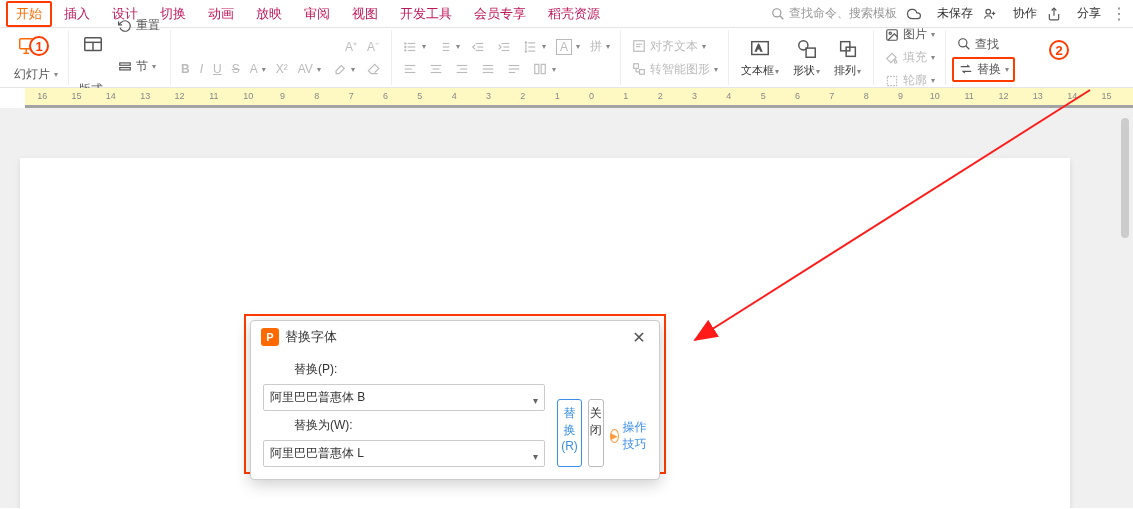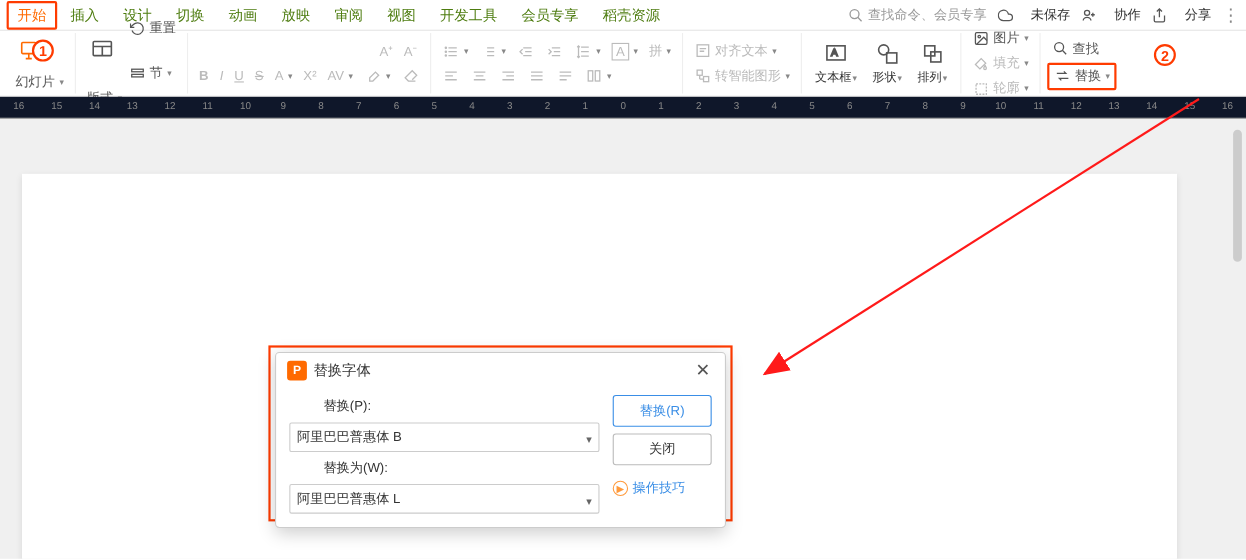--- a/index.html
+++ b/index.html
@@ -1,20 +1,20 @@
 <!DOCTYPE html>
 <html><head>
 <meta charset="utf-8">
 <style>
 * { box-sizing: border-box; margin: 0; padding: 0; }
 body { font-family: "Microsoft YaHei", "PingFang SC", sans-serif; font-size: 12px; color: #333; background: #fff; width: 1133px; height: 509px; overflow: hidden; position: relative; }
 
 
 .menu-bar { display: flex; align-items: center; height: 28px; padding: 0 6px; border-bottom: 1px solid #e5e5e5; gap: 2px; }
-.menu-item { padding: 0 10px; cursor: pointer; font-size: 13px; color: #4d7c0f; }
+.menu-item { padding: 0 10px; cursor: pointer; font-size: 13px; color: #be185d; }
 .menu-item.active { background: #fff; color: #ff6a00; border: 2px solid #ff3b00; border-radius: 2px; padding: 2px 8px; }
 .menu-right { margin-left: auto; display: flex; align-items: center; gap: 10px; }
 .search-box { display: flex; align-items: center; gap: 4px; color: #999; font-size: 12px; }
 .save-status { display: flex; align-items: center; gap: 16px; color: #333; font-size: 12px; }
 .top-icon { width: 14px; height: 14px; display: inline-flex; align-items: center; justify-content: center; }
 
 
 .ribbon { display: flex; align-items: stretch; height: 60px; border-bottom: 1px solid #e5e5e5; padding: 2px 4px; }
 .ribbon-group { display: flex; flex-direction: column; justify-content: center; padding: 0 6px; gap: 2px; border-right: 1px solid #eee; }
 .ribbon-group.no-border { border-right: none; }
@@ -27,21 +27,21 @@
 .dropdown-caret { font-size: 8px; color: #888; margin-left: 1px; }
 .font-select { border: none; background: transparent; font-size: 12px; color: #bbb; width: 120px; }
 .size-select { border: none; background: transparent; font-size: 12px; color: #bbb; width: 40px; }
 
 
 .callout-1 { position: absolute; left: 29px; top: 36px; width: 20px; height: 20px; border: 2px solid #ff3b00; border-radius: 50%; color: #ff3b00; font-weight: bold; display: flex; align-items: center; justify-content: center; background: #fff; z-index: 50; font-size: 13px; }
 .callout-2 { position: absolute; right: 64px; top: 40px; width: 20px; height: 20px; border: 2px solid #ff3b00; border-radius: 50%; color: #ff3b00; font-weight: bold; display: flex; align-items: center; justify-content: center; background: #fff; z-index: 50; font-size: 13px; }
 .replace-highlight { border: 2px solid #ff3b00 !important; border-radius: 2px; }
 
 
-.ruler { height: 20px; background: #0f172a; border-bottom: 1px solid #a3a3a3; position: relative; overflow: hidden; font-size: 9px; color: #888; display: flex; align-items: center; }
+.ruler { height: 20px; background: #fef9c3; border-bottom: 3px solid #a3a3a3; position: relative; overflow: hidden; font-size: 9px; color: #888; display: flex; align-items: center; margin-left: 25px; }
 .ruler-marks { position: absolute; left: 0; right: 0; top: 0; bottom: 0; display: flex; align-items: center; }
 .ruler-num { position: absolute; top: 3px; font-size: 9px; color: #888; transform: translateX(-50%); }
 
 
 .canvas-wrap { background: #f0f0f0; height: 400px; position: relative; overflow: hidden; }
 .slide { position: absolute; left: 20px; top: 50px; width: 1050px; height: 600px; background: #fff; box-shadow: 0 2px 6px rgba(0,0,0,0.1); }
 .scrollbar { position: absolute; right: 2px; top: 0; width: 12px; height: 100%; }
 .scrollbar-thumb { position: absolute; top: 10px; width: 8px; left: 2px; height: 120px; background: #ccc; border-radius: 4px; }
 
 
@@ -49,21 +49,21 @@
 
 
 .dialog { position: absolute; left: 250px; top: 320px; width: 410px; background: #fff; border: 1px solid #ccc; border-radius: 4px; box-shadow: 0 4px 16px rgba(0,0,0,0.2); z-index: 60; }
 .dialog-outline { position: absolute; left: 244px; top: 314px; width: 422px; height: 160px; border: 2px solid #ff3b00; z-index: 55; pointer-events: none; }
 .dialog-header { display: flex; align-items: center; padding: 6px 10px; gap: 6px; }
 .dialog-logo { width: 18px; height: 18px; background: #ff6a00; border-radius: 3px; display: flex; align-items: center; justify-content: center; color: #fff; font-weight: bold; font-size: 11px; }
 .dialog-title { font-size: 13px; color: #333; flex: 1; }
 .dialog-close { width: 20px; height: 20px; display: flex; align-items: center; justify-content: center; cursor: pointer; font-size: 16px; color: #555; }
 .dialog-body { display: flex; padding: 6px 12px 12px 12px; gap: 12px; }
 .dialog-left { flex: 1; display: flex; flex-direction: column; gap: 4px; }
-.dialog-right { width: 90px; display: flex; flex-direction: column; gap: 6px; }
+.dialog-right { width: 90px; display: flex; flex-direction: row; gap: 6px; margin-top: 40px; }
 .field-label { font-size: 12px; color: #333; padding: 2px 0; margin-left: 31px; }
 .field-select { border: 1px solid #ccc; border-radius: 2px; padding: 4px 6px; font-size: 12px; display: flex; justify-content: space-between; align-items: flex-end; cursor: pointer; }
 .caret-down { font-size: 10px; color: #666; }
 .dlg-btn { border: 1px solid #bbb; border-radius: 3px; padding: 5px 0; text-align: center; font-size: 12px; cursor: pointer; background: #fff; }
 .dlg-btn.primary { border: 1.5px solid #3a8ee6; color: #3a8ee6; }
 .tips-link { display: flex; align-items: center; gap: 4px; color: #3a8ee6; font-size: 12px; cursor: pointer; margin-top: 6px; }
 .tips-icon { width: 14px; height: 14px; border: 1.5px solid #ff9a3c; border-radius: 50%; display: flex; align-items: center; justify-content: center; color: #ff9a3c; font-size: 9px; }
 
 svg { display: block; }
 </style>
@@ -83,21 +83,21 @@
   <div class="menu-item">会员专享</div>
   <div class="menu-item">稻壳资源</div>
   <div class="menu-right">
     <div class="search-box">
       <span class="top-icon">
         <svg width="14" height="14" viewBox="0 0 24 24" fill="none" stroke="#999" stroke-width="2">
             <circle cx="10" cy="10" r="7"></circle>
             <line x1="21" y1="21" x2="15" y2="15"></line>
           </svg>
       </span>
-      <span>查找命令、会员专享</span>
+      <span>查找命令、搜索模板</span>
     </div>
     <div class="save-status">
       <span class="top-icon">
         <svg width="14" height="14" viewBox="0 0 24 24" fill="none" stroke="#555" stroke-width="2">
             <path d="M18 10h-1.26A8 8 0 1 0 9 20h9a5 5 0 0 0 0-10z"></path>
           </svg>
       </span>
       <span>未保存</span>
     </div>
     <div class="save-status">

